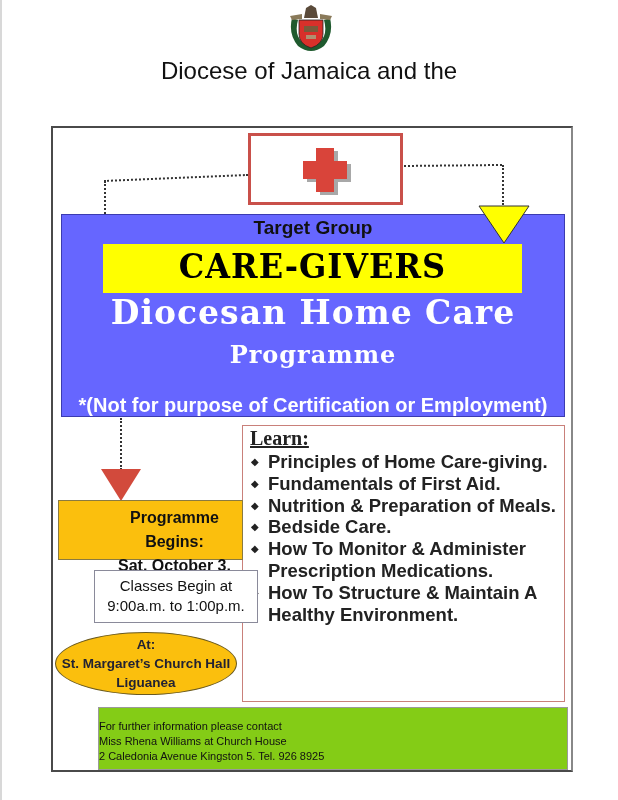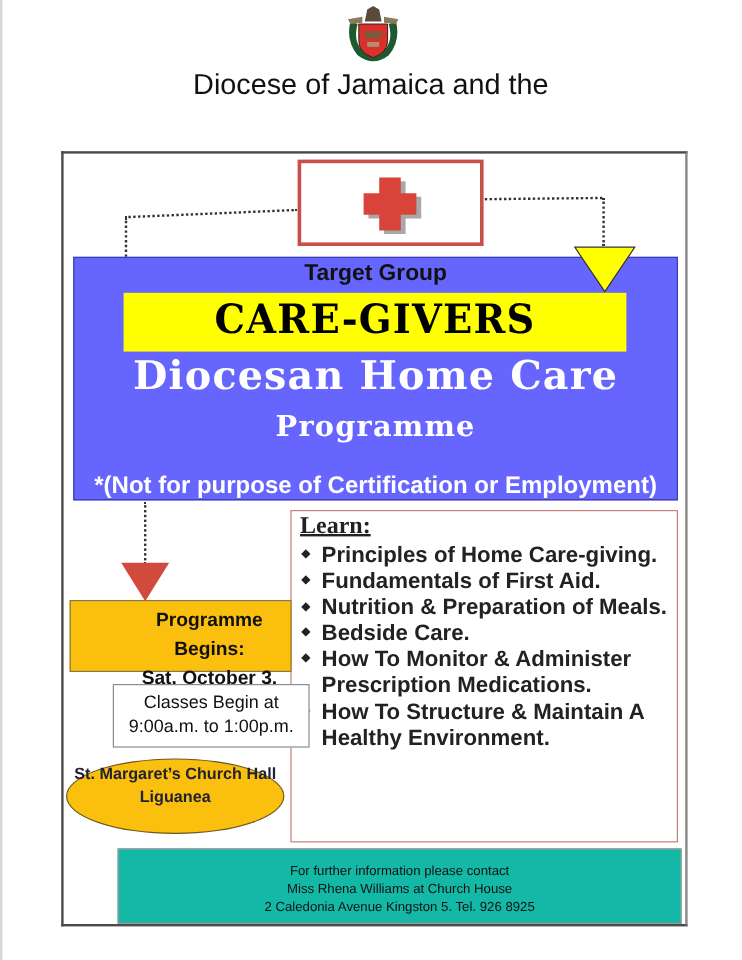--- a/index.html
+++ b/index.html
@@ -42,21 +42,21 @@
   .learn-list li { position:relative; padding-left:20px; font-weight:bold; font-size:18.5px; line-height:21.8px; color:#222; }
   .learn-list li .bullet { position:absolute; left:3px; top:0; font-size:10px; }
 
   
   .begins-box { left:58px; top:500px; width:185px; height:60px; background:#fbbf0d; border:1px solid #8a7a40; box-sizing:border-box; text-align:center; font-weight:bold; font-size:16px; line-height:24px; padding-top:5px; color:#111;padding-left:48px; }
 
   .classes-box { left:62px; top:570px; width:164px; height:53px; border:1px solid #8a8a9a; box-sizing:border-box; text-align:center; font-weight:normal; font-size:15px; line-height:20px; padding-top:5px; color:#111; background:#fff;margin-left:32px; }
 
   .venue-ellipse { left:55px; top:632px; width:182px; height:63px; border-radius:50%; background:#fbbf0d; border:1.5px solid #6a5a20; box-sizing:border-box; text-align:center; font-weight:bold; font-size:13.5px; line-height:19px; padding-top:2px; color:#223; }
 
-  .contact-box { left:98px; top:707px; width:470px; height:63px; border:1px solid #9a9a9a; box-sizing:border-box; text-align:center; font-size:11px; line-height:15px; padding-top:11px; color:#111; background:#14b8a6; }
+  .contact-box { left:98px; top:707px; width:470px; height:63px; border:1px solid #9a9a9a; box-sizing:border-box; text-align:left; font-size:11px; line-height:15px; padding-top:11px; color:#111; background:#84cc16; }
 </style>
 </head>
 <body>
 
 <div class="abs page-edge"></div>
 
 <div class="abs crest">
   <svg width="46" height="50" viewBox="0 0 46 50">
     <path d="M4 14 Q0 30 10 42 Q23 52 36 42 Q46 30 42 14 L36 16 Q40 30 32 38 Q23 44 14 38 Q6 30 10 16 Z" fill="#1f5a2e"></path>
     <path d="M11 16 L35 16 L35 30 Q35 40 23 44 Q11 40 11 30 Z" fill="#d9302a" stroke="#222" stroke-width="0.8"></path>
@@ -121,20 +121,21 @@
   <div>Programme Begins:</div>
   <div>Sat. October 3, 2015</div>
 </div>
 
 <div class="abs classes-box">
   <div>Classes Begin at</div>
   <div>9:00a.m. to 1:00p.m.</div>
 </div>
 
 <div class="abs venue-ellipse">
+  <div>At:</div>
   <div>St. Margaret’s Church Hall</div>
   <div>Liguanea</div>
 </div>
 
 <div class="abs contact-box">
   <div>For further information please contact</div>
   <div>Miss Rhena Williams at Church House</div>
   <div>2 Caledonia Avenue Kingston 5. Tel. 926 8925</div>
 </div>
 

